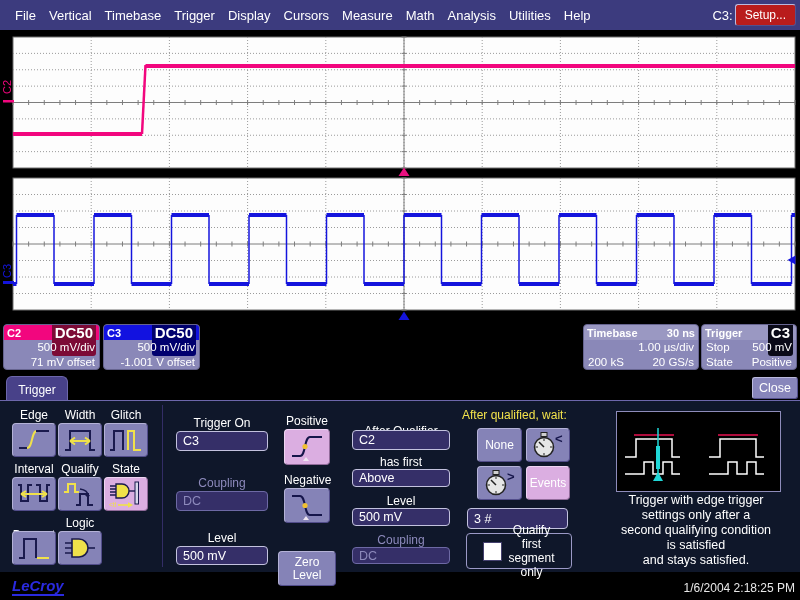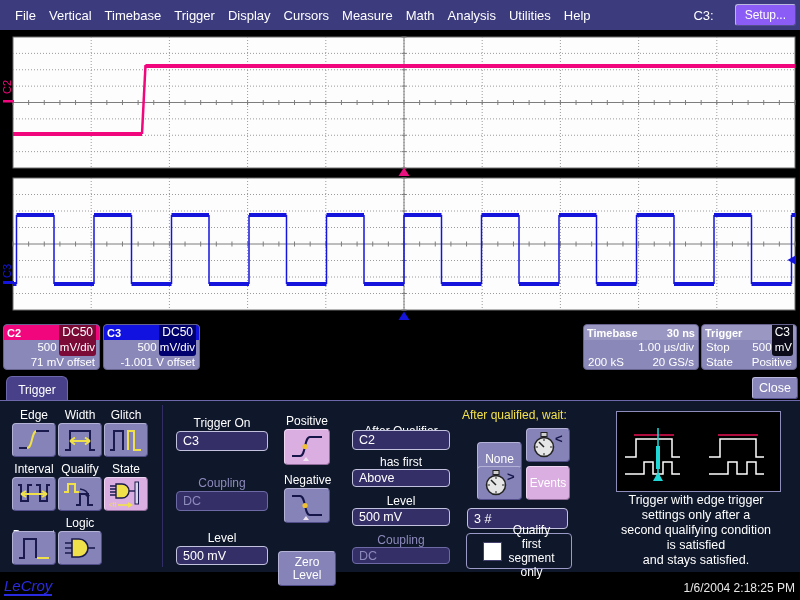--- a/index.html
+++ b/index.html
@@ -2,32 +2,32 @@
 <html><head>
 <meta charset="utf-8">
 <style>
   html,body{margin:0;padding:0;background:#000;}
   #root{position:relative;width:800px;height:600px;background:#000;overflow:hidden;
         font-family:"Liberation Sans",sans-serif;color:#fff;}
   
   .menubar{position:absolute;left:0;top:0;width:800px;height:30px;background:#3c3b7e;
            display:flex;align-items:center;gap:13px;padding-left:15px;box-sizing:border-box;font-size:13px;}
   .menu-item{white-space:nowrap;cursor:default;}
-  .menu-right{position:absolute;right:4px;top:0;height:30px;display:flex;align-items:center;gap:21px;font-size:13px;}
-  .setup-btn{background:#8b5cf6;border:1px solid;border-color:#bbbade #54508d #54508d #bbbade;
+  .menu-right{position:absolute;right:4px;top:0;height:30px;display:flex;align-items:center;gap:2px;font-size:13px;}
+  .setup-btn{background:#b91c1c;border:1px solid;border-color:#bbbade #54508d #54508d #bbbade;
              border-radius:3px;color:#fff;font-size:12px;padding:3px 9px;}
   
   #scope-svg{position:absolute;left:0;top:30px;}
   
   .dbox{position:absolute;background:#8a88b8;border-radius:4px;font-size:11.5px;overflow:hidden;
         border:1px solid #66648f;box-sizing:border-box;}
   .dbox .hdr{height:15px;display:flex;justify-content:space-between;align-items:center;
              padding:0 3px;font-weight:bold;font-size:11px;}
   .hdr-light{background:rgba(255,255,255,0.14);}
-  .badge{font-size:12px;font-weight:normal;border-radius:3px;padding:18px 3px;line-height:11px;}
+  .badge{font-size:15px;font-weight:bold;border-radius:3px;padding:18px 3px;line-height:11px;}
   .dbox .ln{display:flex;justify-content:space-between;padding:0 4px;line-height:15px;}
   .ln.r{justify-content:flex-end;}
   
   .tab{position:absolute;left:6px;top:376px;width:60px;height:25px;background:#484189;
        border:1px solid #6d67ab;border-bottom:none;border-radius:6px 6px 0 0;
        display:flex;align-items:center;justify-content:center;font-size:12px;}
   .close-btn{position:absolute;left:752px;top:377px;width:46px;height:22px;background:#8886bb;
              border:1px solid;border-color:#bbbade #54508d #54508d #bbbade;border-radius:3px;
              display:flex;align-items:center;justify-content:center;font-size:12.5px;box-sizing:border-box;}
   .panel-body{position:absolute;left:0;top:400px;width:800px;height:172px;background:#0f172a;
@@ -46,21 +46,21 @@
   .checkgroup{position:absolute;border:1px solid #9b99c6;border-radius:4px;display:flex;
               align-items:center;gap:6px;padding:3px 16px;box-sizing:border-box;}
   .checkbox{width:17px;height:17px;background:#fff;border:1px solid #44406e;flex:none;}
   .cg-label{font-size:12px;text-align:center;line-height:14px;}
   .diagram{position:absolute;left:616px;top:10px;width:163px;height:79px;background:#000;
            border:1px solid #8e8cba;box-sizing:content-box;}
   .desc{position:absolute;left:590px;top:92px;width:212px;font-size:12.5px;
         text-align:center;line-height:15px;}
   .two-line{line-height:13px;text-align:center;}
   
-  .footer-logo{position:absolute;left:4px;top:577px;font-size:15px;font-weight:normal;font-style:italic;
+  .footer-logo{position:absolute;left:12px;top:577px;font-size:15px;font-weight:bold;font-style:italic;
                color:#2a2ae0;border-bottom:2px solid #2a2ae0;padding-bottom:0;}
   .footer-time{position:absolute;right:5px;top:581px;font-size:12px;color:#e8e8e8;}
 </style>
 </head>
 <body>
 
 <div id="root">
 
   <div class="menubar">
     <span class="menu-item">File</span>
@@ -460,21 +460,21 @@
     <div class="field" style="left:352px;top:68px;width:98px;height:18px;">Above</div>
 
     <div class="plabel" style="left:352px;top:94px;width:98px;">Level</div>
     <div class="field" style="left:352px;top:107px;width:98px;height:18px;">500 mV</div>
 
     <div class="plabel dis" style="left:352px;top:133px;width:98px;">Coupling</div>
     <div class="field dis" style="left:352px;top:146px;width:98px;height:17px;">DC</div>
 
     <div class="plabel ylabel" style="left:462px;top:8px;width:120px;text-align:left;">After qualified, wait:</div>
 
-    <div class="btn" style="left:477px;top:27px;width:45px;height:34px;margin-top:14px;">None</div>
+    <div class="btn" style="left:477px;top:27px;width:45px;height:34px;">None</div>
     <div class="btn" style="left:526px;top:27px;width:44px;height:34px;">
       <svg width="40" height="30" viewBox="0 0 40 30">
         <rect x="13" y="2.5" width="6" height="4" fill="#cfcfcf" stroke="#222" stroke-width="1"></rect>
         <circle cx="16" cy="17" r="9.5" fill="#e6e6e6" stroke="#222" stroke-width="1.5"></circle>
         <path d="M16 8.5 V11 M16 23 V25.5 M7.5 17 H10 M22 17 H24.5" stroke="#222" stroke-width="1"></path>
         <path d="M16 17 L11 12" stroke="#222" stroke-width="1.5"></path>
         <text x="27" y="13" font-size="13" font-weight="bold" fill="#15154a">&lt;</text>
       </svg>
     </div>
     <div class="btn" style="left:477px;top:65px;width:45px;height:34px;">

